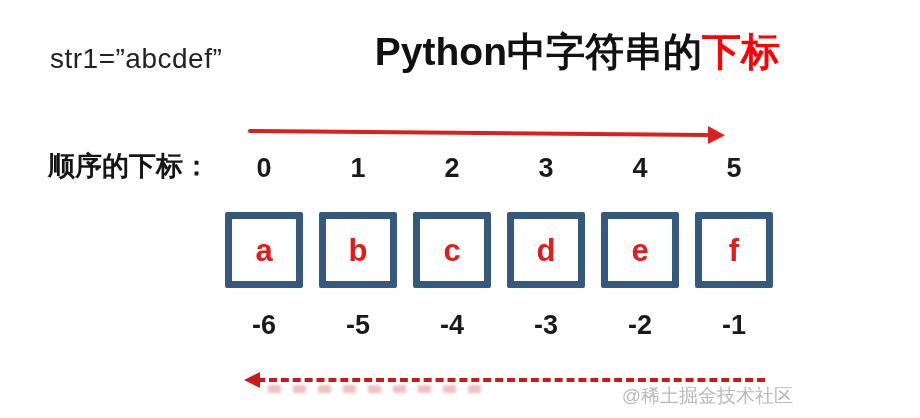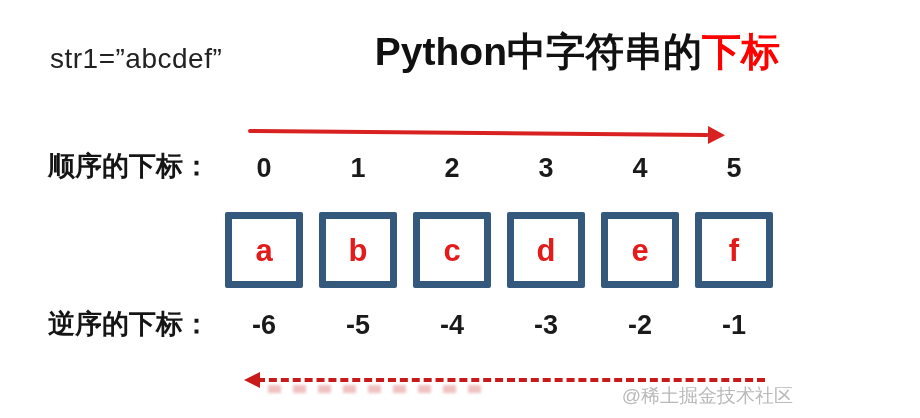--- a/index.html
+++ b/index.html
@@ -143,21 +143,20 @@
         <span class="ch">d</span>
       </div>
     <div class="char-box">
         <span class="ch">e</span>
       </div>
     <div class="char-box">
         <span class="ch">f</span>
       </div>
   </div>
 
-  <div class="row-label label-rev">逆序的下标：</div>
 
   <div class="index-row row-rev">
     <div class="index-cell">-6</div>
     <div class="index-cell">-5</div>
     <div class="index-cell">-4</div>
     <div class="index-cell">-3</div>
     <div class="index-cell">-2</div>
     <div class="index-cell">-1</div>
   </div>
 

